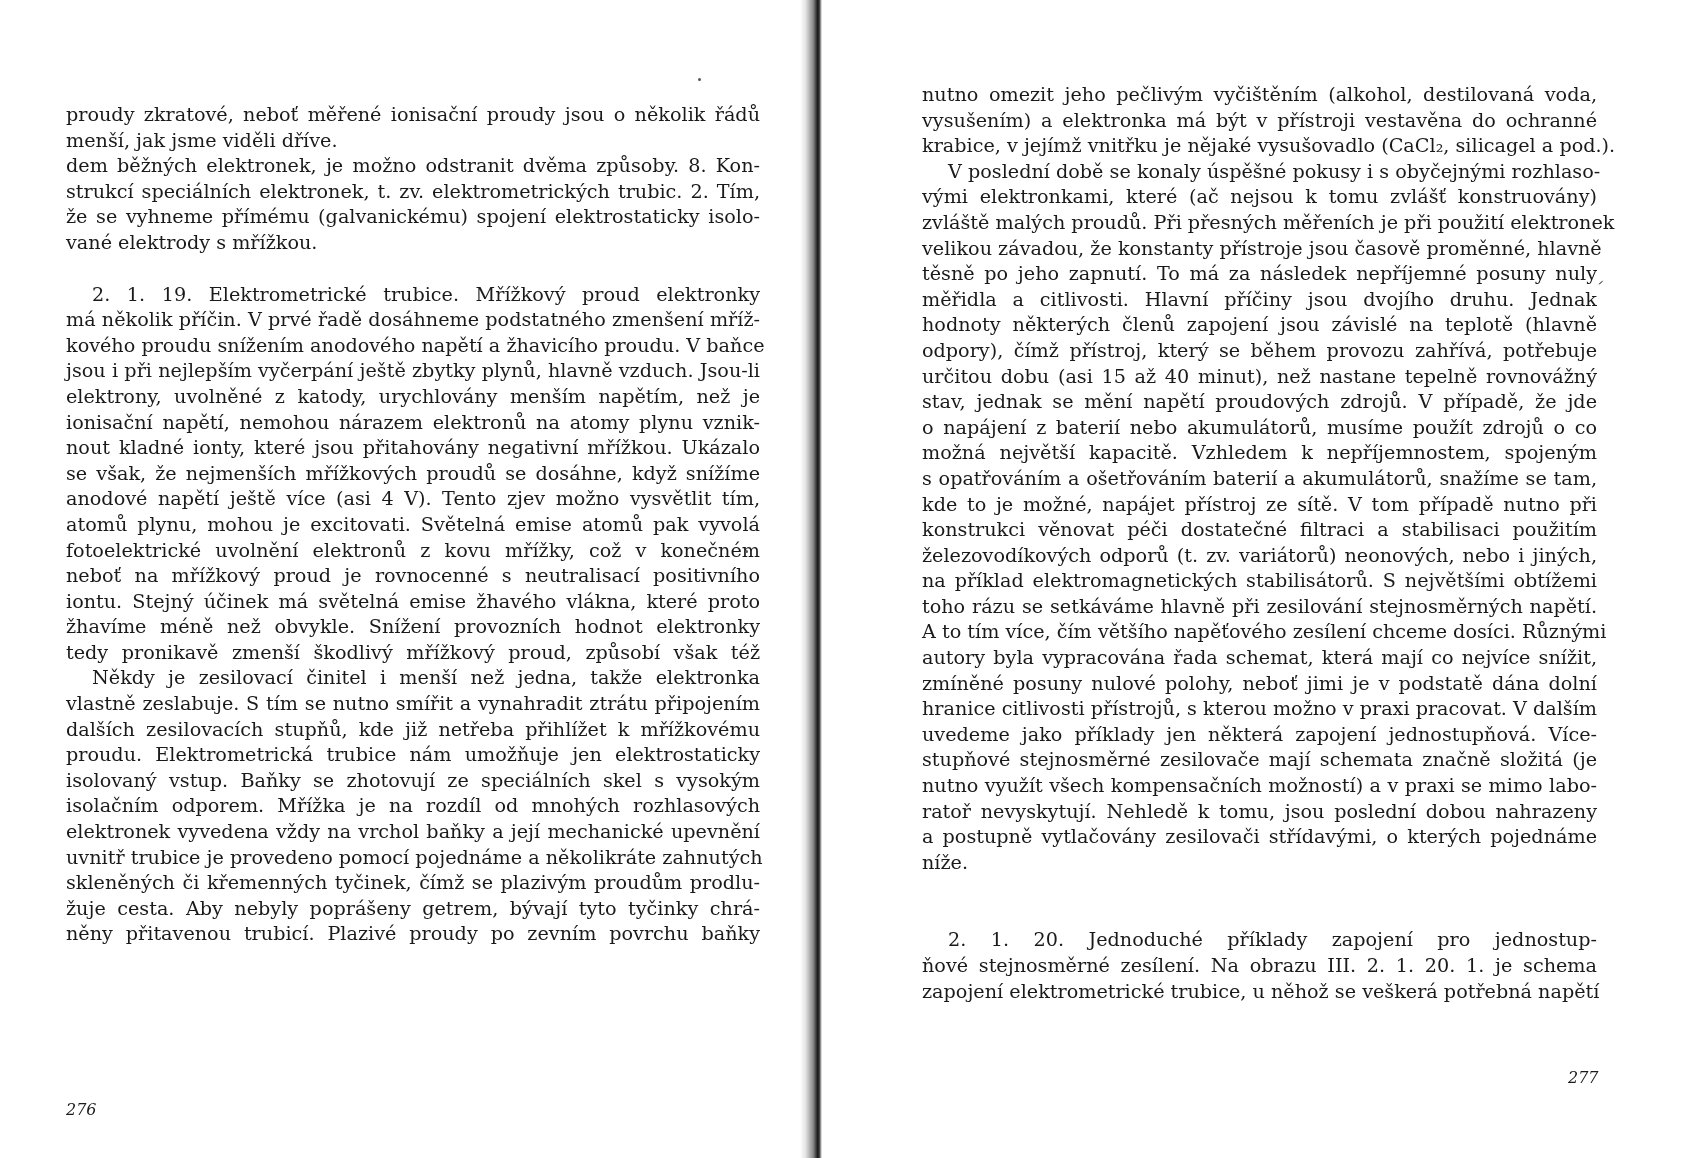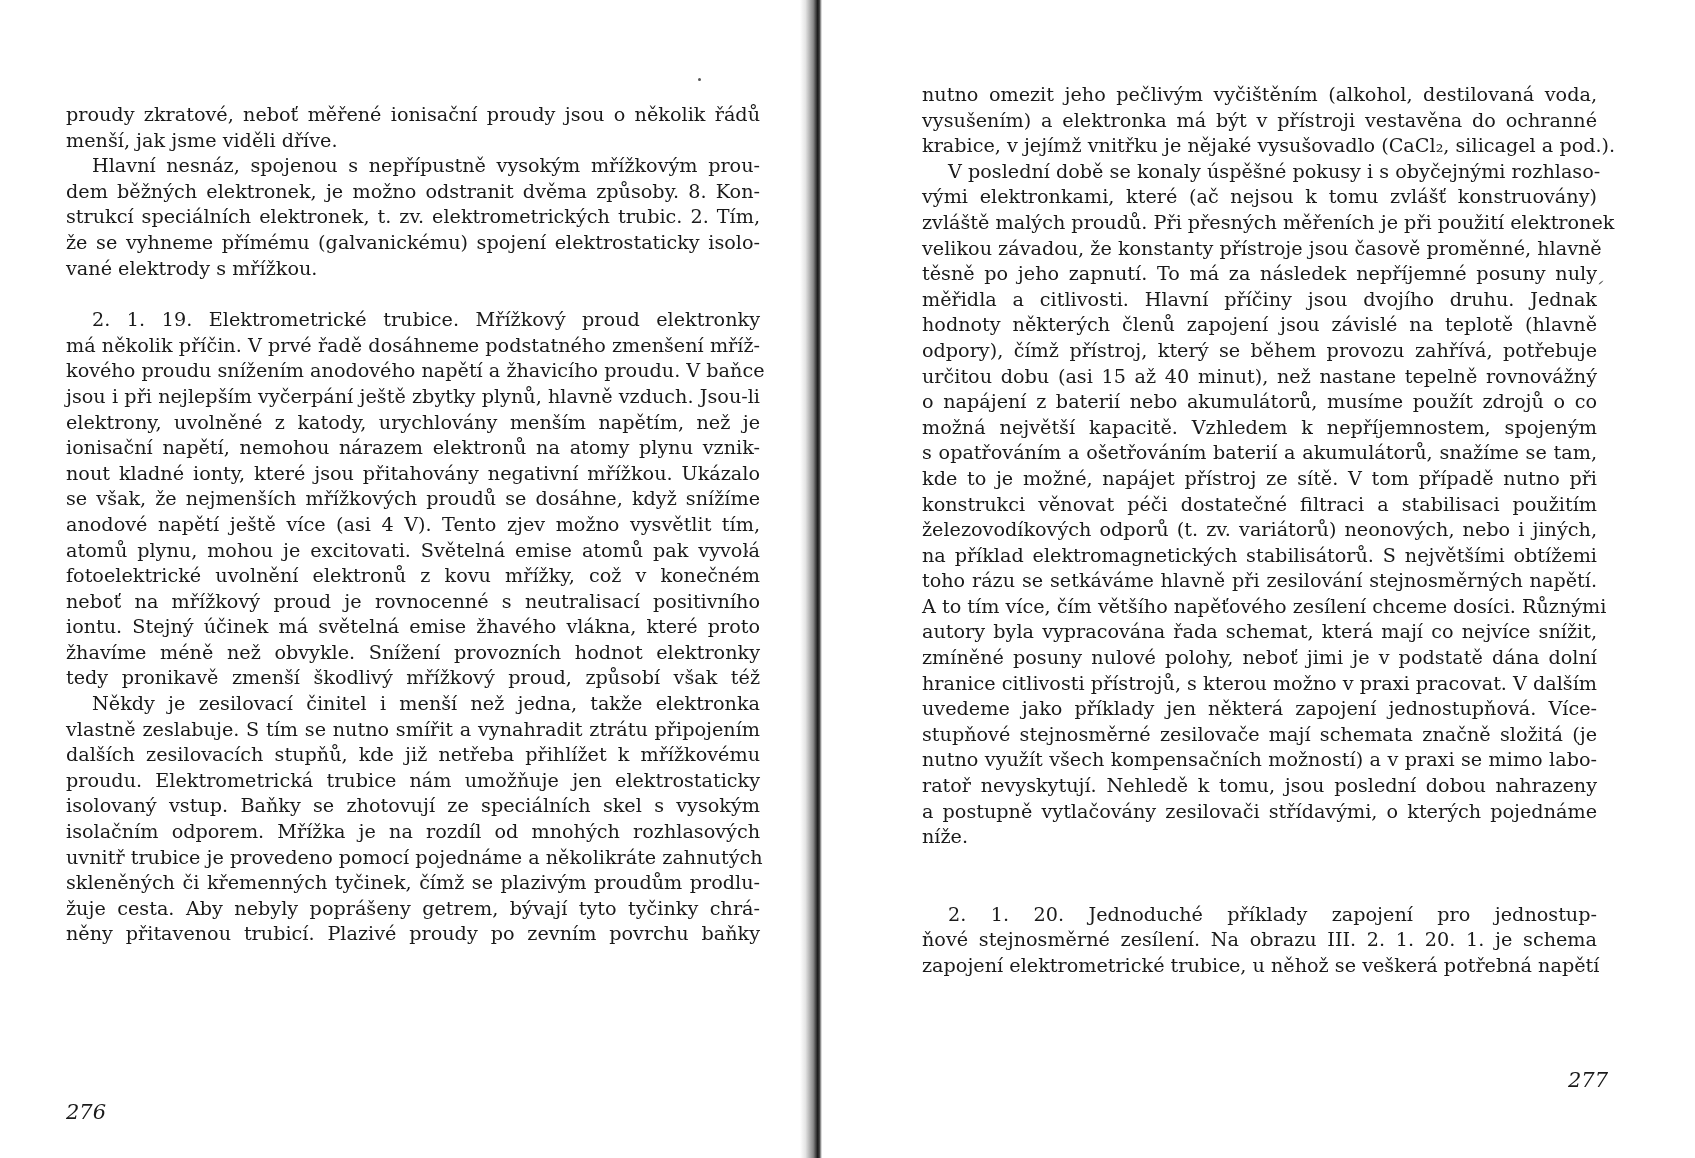--- a/index.html
+++ b/index.html
@@ -22,36 +22,35 @@
   }
   .left-block { left: 66px; top: 102px; width: 694px; }
   .right-block { left: 922px; top: 82px; width: 675px; }
   .line { display: block; white-space: nowrap; text-align-last: justify; text-align: justify; }
   .line.last { text-align-last: left; }
   .indent { padding-left: 26px; }
   .gap { height: 26px; }
   .pagenum {
     position: absolute;
     font-family: "DejaVu Serif", "Liberation Serif", serif;
-    font-style: italic; font-size: 21px; color: #1a1a1a;
+    font-style: italic; font-size: 16px; color: #1a1a1a;
   }
   .pagenum-left { left: 66px; top: 1100px; }
   .pagenum-right { left: 1568px; top: 1068px; }
   .speck { position: absolute; width: 3px; height: 3px; background: #555; border-radius: 50%; }
 </style>
 </head>
 <body>
 
 <div class="spread">
 
   <div class="page page-left">
     <div class="text-block left-block">
       <span class="line">proudy zkratové, neboť měřené ionisační proudy jsou o několik řádů</span>
       <span class="line last">menší, jak jsme viděli dříve.</span>
-      <span class="line indent">Hlavní nesnáz, spojenou s nepřípustně vysokým mřížkovým prou-</span>
       <span class="line">dem běžných elektronek, je možno odstranit dvěma způsoby. 8. Kon-</span>
       <span class="line">strukcí speciálních elektronek, t. zv. elektrometrických trubic. 2. Tím,</span>
       <span class="line">že se vyhneme přímému (galvanickému) spojení elektrostaticky isolo-</span>
       <span class="line last">vané elektrody s mřížkou.</span>
       <div class="gap"></div>
       <span class="line indent">2. 1. 19. Elektrometrické trubice. Mřížkový proud elektronky</span>
       <span class="line">má několik příčin. V prvé řadě dosáhneme podstatného zmenšení mříž-</span>
       <span class="line">kového proudu snížením anodového napětí a žhavicího proudu. V baňce</span>
       <span class="line">jsou i při nejlepším vyčerpání ještě zbytky plynů, hlavně vzduch. Jsou-li</span>
       <span class="line">elektrony, uvolněné z katody, urychlovány menším napětím, než je</span>
@@ -64,20 +63,21 @@
       <span class="line">neboť na mřížkový proud je rovnocenné s neutralisací positivního</span>
       <span class="line">iontu. Stejný účinek má světelná emise žhavého vlákna, které proto</span>
       <span class="line">žhavíme méně než obvykle. Snížení provozních hodnot elektronky</span>
       <span class="line">tedy pronikavě zmenší škodlivý mřížkový proud, způsobí však též</span>
       <span class="line indent">Někdy je zesilovací činitel i menší než jedna, takže elektronka</span>
       <span class="line">vlastně zeslabuje. S tím se nutno smířit a vynahradit ztrátu připojením</span>
       <span class="line">dalších zesilovacích stupňů, kde již netřeba přihlížet k mřížkovému</span>
       <span class="line">proudu. Elektrometrická trubice nám umožňuje jen elektrostaticky</span>
       <span class="line">isolovaný vstup. Baňky se zhotovují ze speciálních skel s vysokým</span>
       <span class="line">isolačním odporem. Mřížka je na rozdíl od mnohých rozhlasových</span>
+      <span class="line">elektronek vyvedena vždy na vrchol baňky a její mechanické upevnění</span>
       <span class="line">uvnitř trubice je provedeno pomocí pojednáme a několikráte zahnutých</span>
       <span class="line">skleněných či křemenných tyčinek, čímž se plazivým proudům prodlu-</span>
       <span class="line">žuje cesta. Aby nebyly poprášeny getrem, bývají tyto tyčinky chrá-</span>
       <span class="line">něny přitavenou trubicí. Plazivé proudy po zevním povrchu baňky</span>
     </div>
     <div class="pagenum pagenum-left">276</div>
     <div class="speck" style="left:698px; top:78px;"></div>
     <div class="speck" style="left:745px; top:550px;"></div>
   </div>
 
@@ -92,20 +92,21 @@
     <span class="line last">krabice, v jejímž vnitřku je nějaké vysušovadlo (CaCl₂, silicagel a pod.).</span>
     <span class="line indent">V poslední době se konaly úspěšné pokusy i s obyčejnými rozhlaso-</span>
     <span class="line">vými elektronkami, které (ač nejsou k tomu zvlášť konstruovány)</span>
     <span class="line">zvláště malých proudů. Při přesných měřeních je při použití elektronek</span>
     <span class="line">velikou závadou, že konstanty přístroje jsou časově proměnné, hlavně</span>
     <span class="line">těsně po jeho zapnutí. To má za následek nepříjemné posuny nuly</span>
     <span class="line">měřidla a citlivosti. Hlavní příčiny jsou dvojího druhu. Jednak</span>
     <span class="line">hodnoty některých členů zapojení jsou závislé na teplotě (hlavně</span>
     <span class="line">odpory), čímž přístroj, který se během provozu zahřívá, potřebuje</span>
     <span class="line">určitou dobu (asi 15 až 40 minut), než nastane tepelně rovnovážný</span>
+    <span class="line">stav, jednak se mění napětí proudových zdrojů. V případě, že jde</span>
     <span class="line">o napájení z baterií nebo akumulátorů, musíme použít zdrojů o co</span>
     <span class="line">možná největší kapacitě. Vzhledem k nepříjemnostem, spojeným</span>
     <span class="line">s opatřováním a ošetřováním baterií a akumulátorů, snažíme se tam,</span>
     <span class="line">kde to je možné, napájet přístroj ze sítě. V tom případě nutno při</span>
     <span class="line">konstrukci věnovat péči dostatečné filtraci a stabilisaci použitím</span>
     <span class="line">železovodíkových odporů (t. zv. variátorů) neonových, nebo i jiných,</span>
     <span class="line">na příklad elektromagnetických stabilisátorů. S největšími obtížemi</span>
     <span class="line">toho rázu se setkáváme hlavně při zesilování stejnosměrných napětí.</span>
     <span class="line">A to tím více, čím většího napěťového zesílení chceme dosíci. Různými</span>
     <span class="line">autory byla vypracována řada schemat, která mají co nejvíce snížit,</span>

